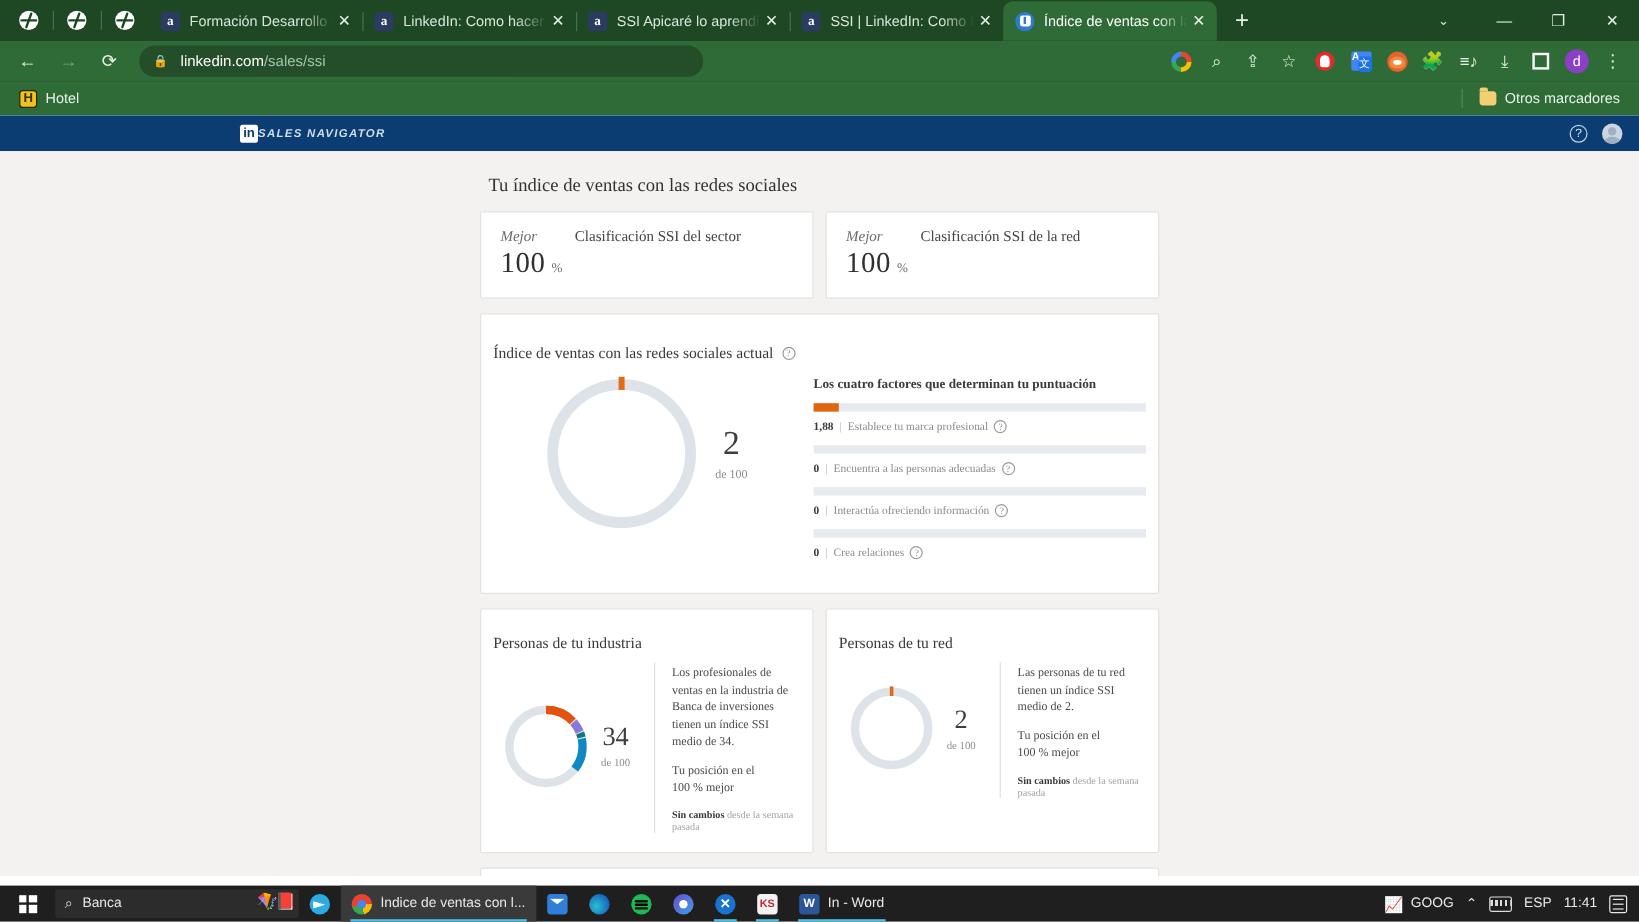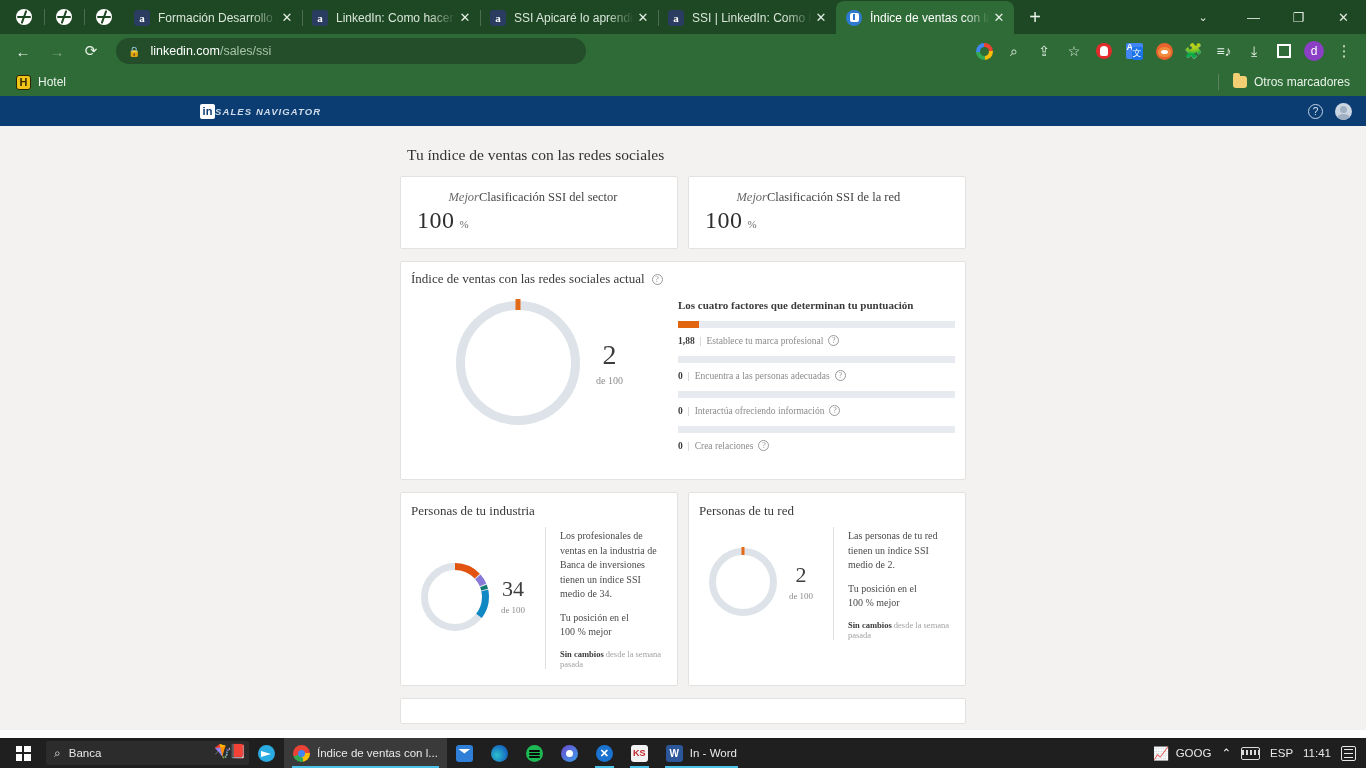--- a/index.html
+++ b/index.html
@@ -207,32 +207,32 @@
   .page-title {
     font-size: 15.5px; color: #333333; font-weight: 400;
     margin-bottom: 12px; padding-left: 7px;
   }
 
   .card {
     background: #ffffff; border: 1px solid #e3e2e0; border-radius: 2px;
   }
 
   .rank-row { display: flex; gap: 10px; margin-bottom: 12px; }
-  .rank-card { flex: 1; padding: 13px 12px 14px 16px; text-align: right; }
+  .rank-card { flex: 1; padding: 13px 12px 14px 16px; }
   .rank-top { display: flex; align-items: baseline; }
   .rank-mejor {
     font-style: italic; font-size: 12.5px; color: #6b6b6b;
     width: 62px; flex: 0 0 62px;
   }
   .rank-label { font-size: 12.5px; color: #444444; }
   .rank-valrow { display: flex; align-items: baseline; margin-top: 2px; }
   .rank-val { font-size: 24px; color: #2f2f2f; font-weight: 400; letter-spacing: 0.5px; }
   .rank-pct { font-size: 11px; color: #6b6b6b; margin-left: 5px; }
 
-  .ssi-card { margin-bottom: 12px; padding: 9px 0 18px 0; display: block; }
+  .ssi-card { margin-bottom: 12px; padding: 24px 0 18px 0; display: block; }
   .ssi-head {
     font-size: 13px; color: #3a3a3a; padding: 0 0 0 10px;
     display: flex; align-items: center; gap: 7px;
   }
   .help-ico {
     width: 11px; height: 11px; border-radius: 50%;
     border: 1px solid #9a9a9a; color: #8a8a8a;
     font-size: 8px; line-height: 9px; text-align: center;
     display: inline-flex; align-items: center; justify-content: center;
     flex: 0 0 11px;
@@ -260,21 +260,21 @@
   .ssi-right { flex: 1; padding-right: 10px; padding-top: 6px; }
   .factors-title { font-size: 11px; font-weight: bold; color: #3b3b3b; margin-bottom: 10px; }
   .factor { margin-bottom: 10px; }
   .bar-track { height: 7px; background: #e7ebef; width: 100%; }
   .bar-fill { height: 7px; background: #e1650f; }
   .factor-label { font-size: 9.5px; color: #8b8b8b; margin-top: 7px; display: flex; align-items: center; gap: 5px; }
   .factor-label b { color: #3a3a3a; font-weight: bold; }
   .factor-label .sep { color: #b6b6b6; }
 
   .bottom-row { display: flex; gap: 10px; margin-bottom: 12px; }
-  .peer-card { flex: 1; padding: 10px 0 16px 0; }
+  .peer-card { flex: 1; padding: 20px 0 16px 0; }
   .peer-title { font-size: 13px; color: #3a3a3a; padding-left: 10px; }
   .peer-body { display: flex; margin-top: 8px; }
   .peer-chart {
     width: 145px; flex: 0 0 145px;
     display: flex; align-items: center; justify-content: center;
     border-right: 1px solid #e0e0e0; padding: 4px 0 6px 0;
   }
   .donut-sm { position: relative; width: 68px; height: 68px; }
   .donut-sm .ring { position: absolute; inset: 0; border-radius: 50%; border: 7px solid #dde3e8; }
   .donut-sm .tick {

